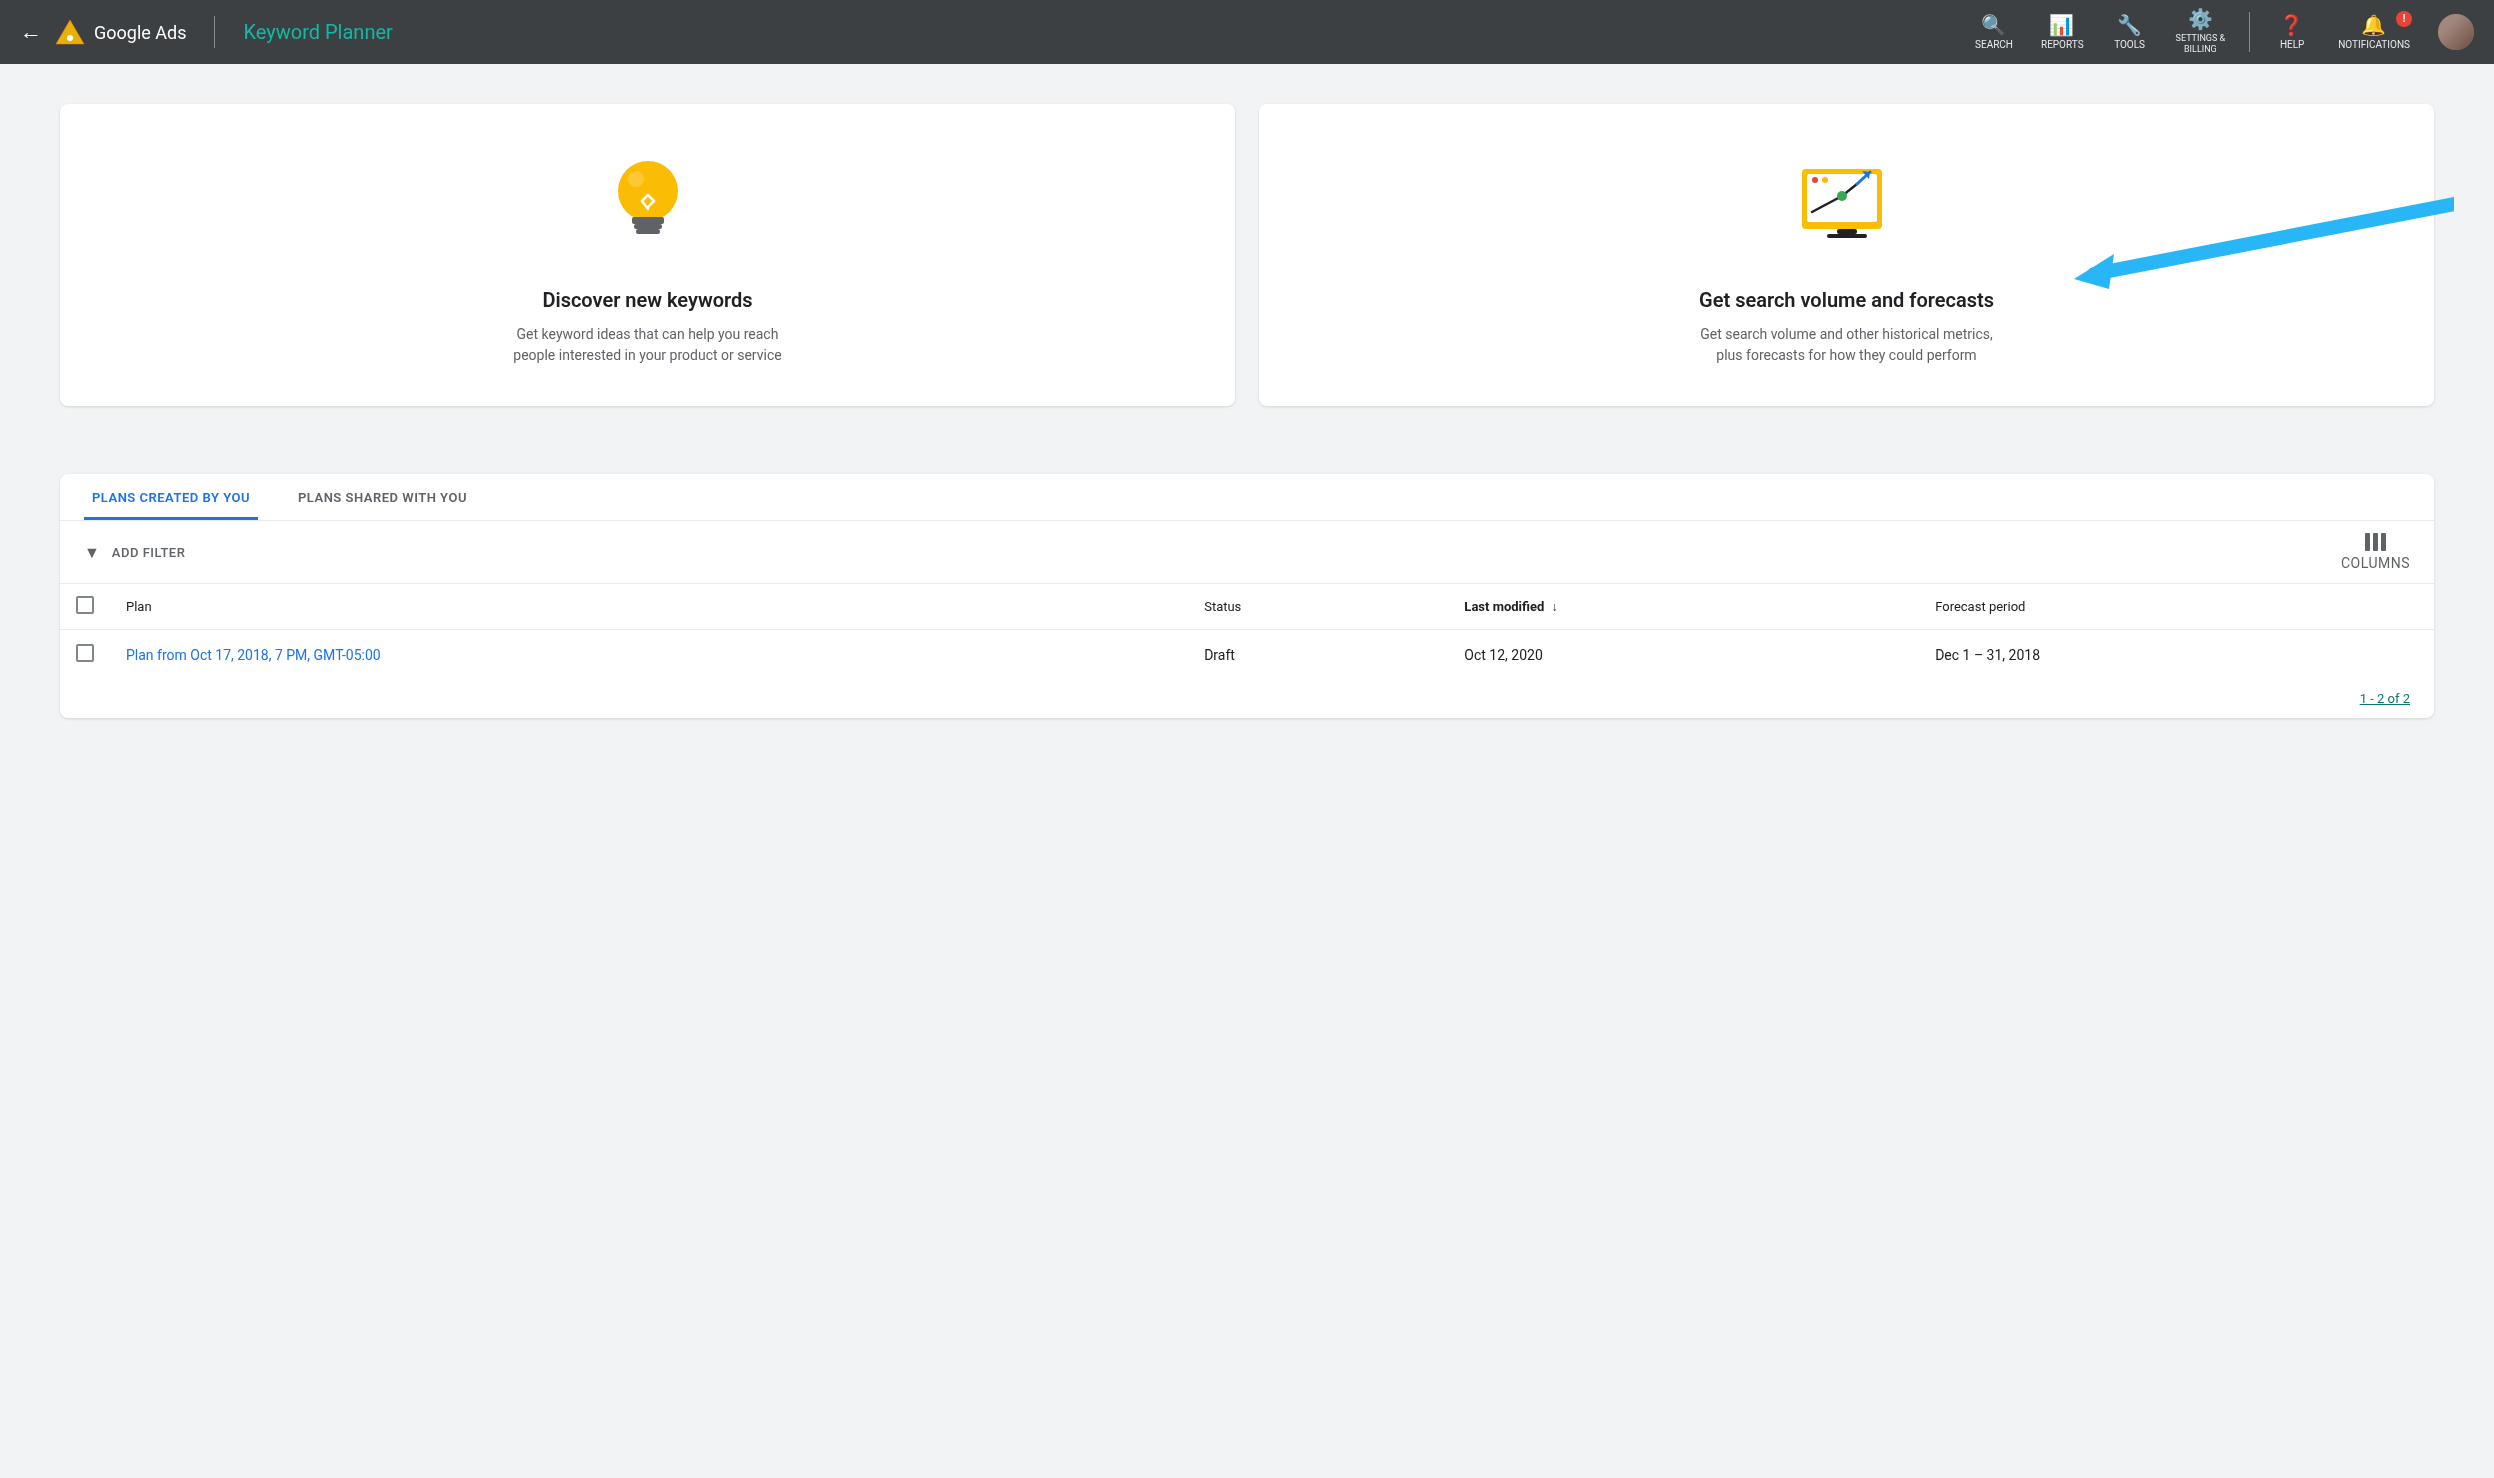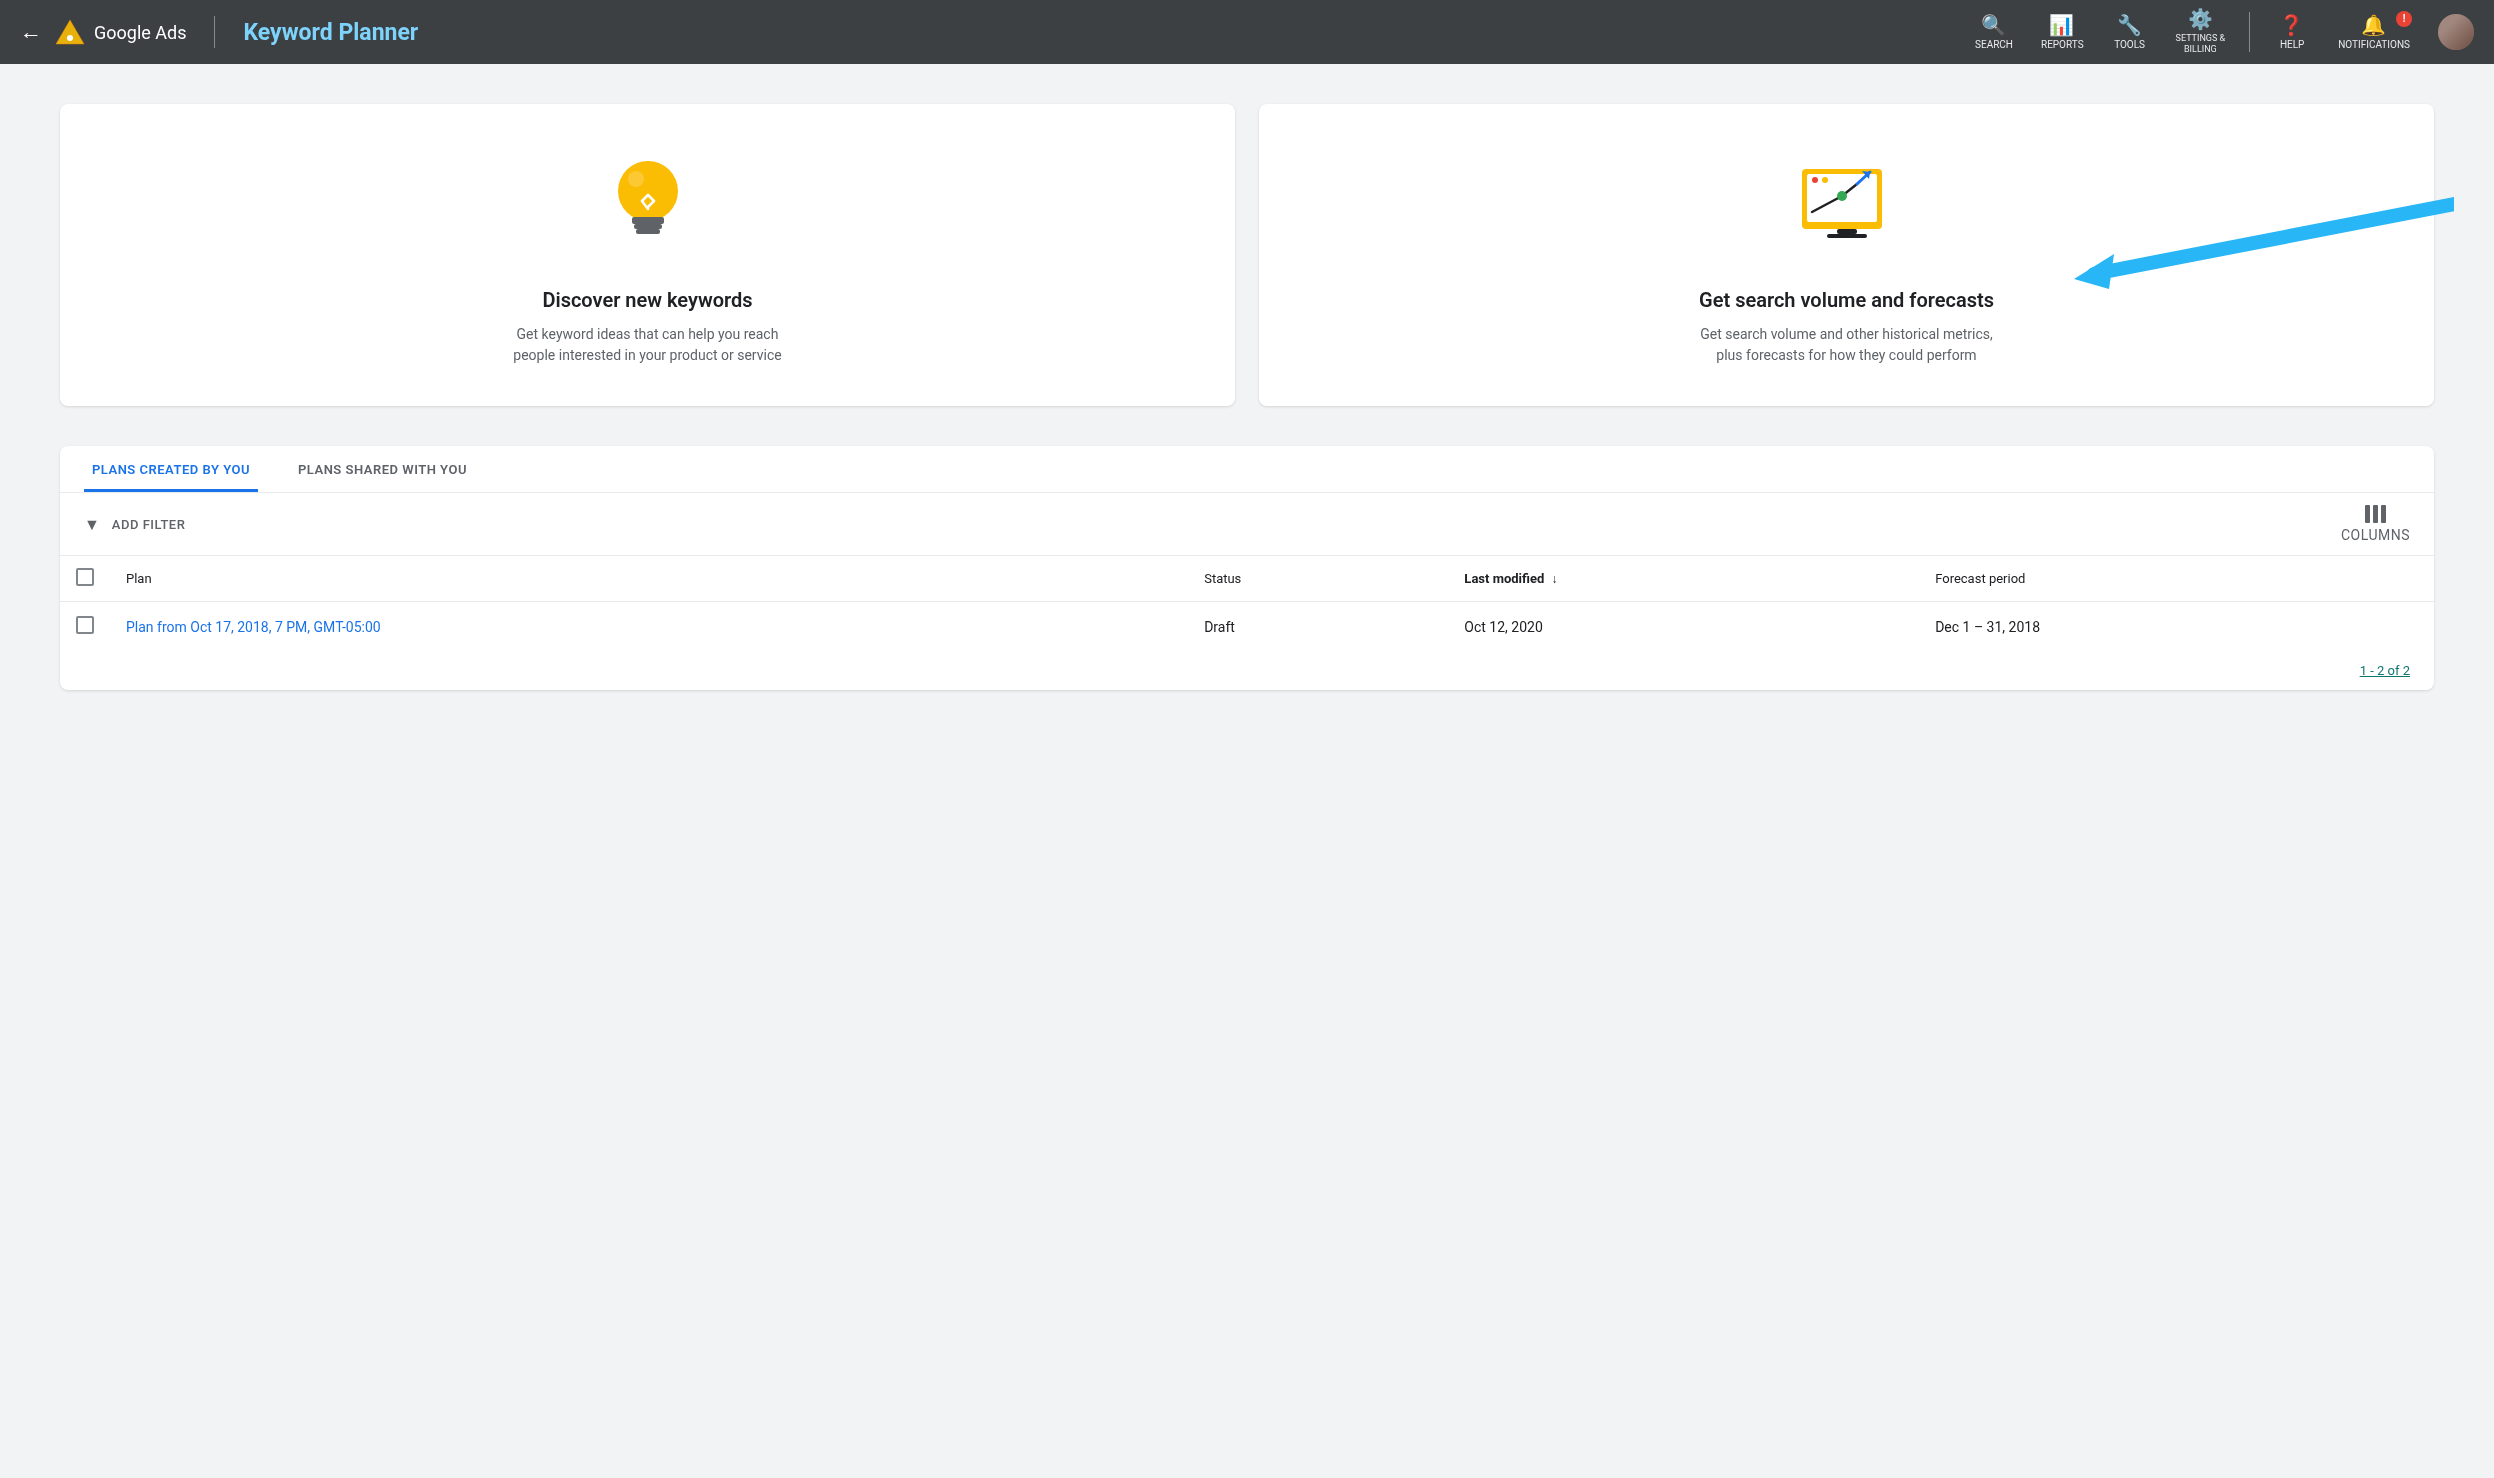--- a/index.html
+++ b/index.html
@@ -46,23 +46,23 @@
       color: white;
       font-weight: 400;
     }
     .nav-divider {
       width: 1px;
       height: 32px;
       background: #8a8a8a;
       margin: 0 16px;
     }
     .page-title-nav {
-      font-size: 23px;
-      color: #7dd3fc;
-      font-weight: 700;
+      font-size: 20px;
+      color: #14b8a6;
+      font-weight: 400;
     }
     .topnav-right {
       display: flex;
       align-items: center;
       gap: 4px;
     }
     .nav-item {
       display: flex;
       flex-direction: column;
       align-items: center;
@@ -133,21 +133,21 @@
 
     
     .main-content {
       padding: 40px 60px;
     }
 
     
     .cards-row {
       display: flex;
       gap: 24px;
-      margin-bottom: 40px;
+      margin-bottom: 68px;
       align-items: center;
     }
     .card {
       background: white;
       border-radius: 8px;
       padding: 40px;
       flex: 1;
       display: flex;
       flex-direction: column;
       align-items: center;

